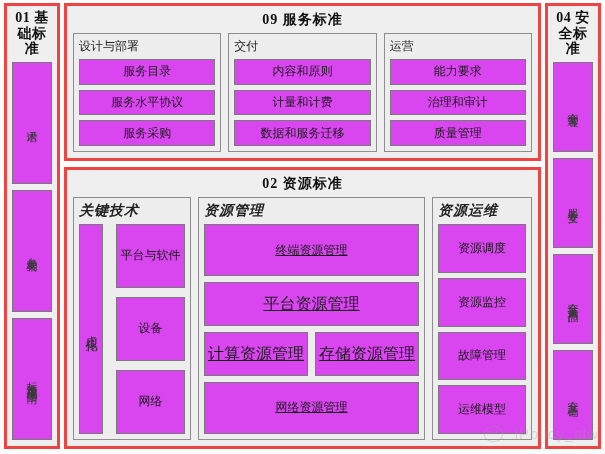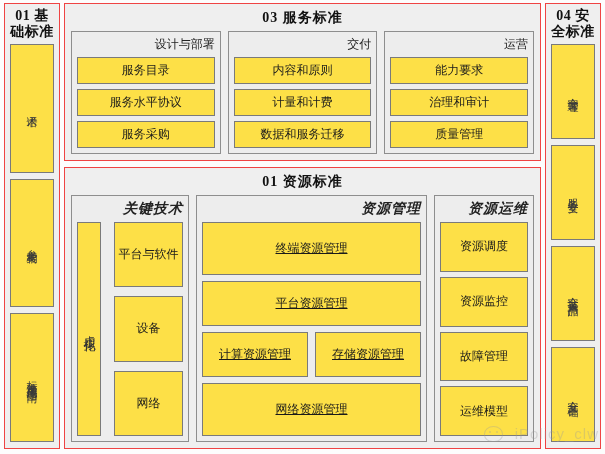--- a/index.html
+++ b/index.html
@@ -13,27 +13,27 @@
     background:#fdfdfd;
     display:flex;
     gap:4px;
     padding:3px 4px 5px 4px;
     box-sizing:border-box;
   }
 
   
   .panel{
     background:#efefef;
-    border:1px solid #ef4444;
+    border:3px solid #ef4444;
     box-sizing:border-box;
     position:relative;
   }
   .panel.lvl2{ background:#ededed; border:1px solid #8e8e8e; }
   .leaf{
-    background:#fde047;
+    background:#d946ef;
     border:1px solid #7a7a7a;
     box-sizing:border-box;
     display:flex;align-items:center;justify-content:center;
     text-align:center;
     line-height:1.1;
   }
 
   
   .sidecol{
     width:56px;flex:0 0 56px;
@@ -84,21 +84,21 @@
     flex:1;display:flex;gap:7px;min-height:0;
   }
 
   
   .group{
     display:flex;flex-direction:column;
     padding:2px 5px 5px 5px;
     min-width:0;
   }
   .group-title{
-    text-align:right;
+    text-align:left;
     font-size:12px;
     padding:2px 0 4px 0;
     color:#222;
   }
   .group-title.big{ font-size:14px;font-weight:bold;letter-spacing:1px;font-style:italic; }
   .group-body{
     flex:1;display:flex;flex-direction:column;gap:5px;min-height:0;
   }
   .group-body > .leaf{ flex:1;font-size:12px; }
 
@@ -121,21 +121,21 @@
     font-size:12px;
     letter-spacing:2px;
     color:#333;
   }
   .key-stack{ flex:1;display:flex;flex-direction:column;gap:9px;min-width:0; }
   .key-stack > .leaf{ flex:1;font-size:12px; }
 
   
   .mgr-body{ flex:1;display:flex;flex-direction:column;gap:6px;min-height:0;text-decoration:underline; }
   .mgr-row{ flex:1;display:flex;gap:7px;min-height:0; }
-  .mgr-row > .leaf{ flex:1;font-size:12px; }
+  .mgr-row > .leaf{ flex:1;font-size:16px; }
   .mgr-full{ flex:1.15;font-size:12px; }
 
   
   .watermark{
     position:absolute;
     right:6px;bottom:12px;
     display:flex;align-items:center;gap:12px;
     opacity:0.32;
     pointer-events:none;
     font-family:"Liberation Sans","DejaVu Sans",sans-serif;
@@ -167,21 +167,21 @@
     <div class="side-items">
       <div class="leaf vleaf">术语</div>
       <div class="leaf vleaf">参考架构</div>
       <div class="leaf vleaf">标准集成应用指南</div>
     </div>
   </div>
 
   <div class="center">
 
     <div class="panel section" id="sec03">
-      <div class="sec-title">03  服务标准</div>
+      <div class="sec-title">09  服务标准</div>
       <div class="sec-body">
 
         <div class="panel lvl2 group">
           <div class="group-title">设计与部署</div>
           <div class="group-body">
             <div class="leaf">服务目录</div>
             <div class="leaf">服务水平协议</div>
             <div class="leaf">服务采购</div>
           </div>
         </div>
@@ -201,21 +201,21 @@
             <div class="leaf">能力要求</div>
             <div class="leaf">治理和审计</div>
             <div class="leaf">质量管理</div>
           </div>
         </div>
 
       </div>
     </div>
 
     <div class="panel section" id="sec02">
-      <div class="sec-title">01  资源标准</div>
+      <div class="sec-title">02  资源标准</div>
       <div class="sec-body">
 
         <div class="panel lvl2 group g-key">
           <div class="group-title big">关键技术</div>
           <div class="key-body">
             <div class="leaf virt">虚拟化</div>
             <div class="key-stack">
               <div class="leaf">平台与软件</div>
               <div class="leaf">设备</div>
               <div class="leaf">网络</div>

